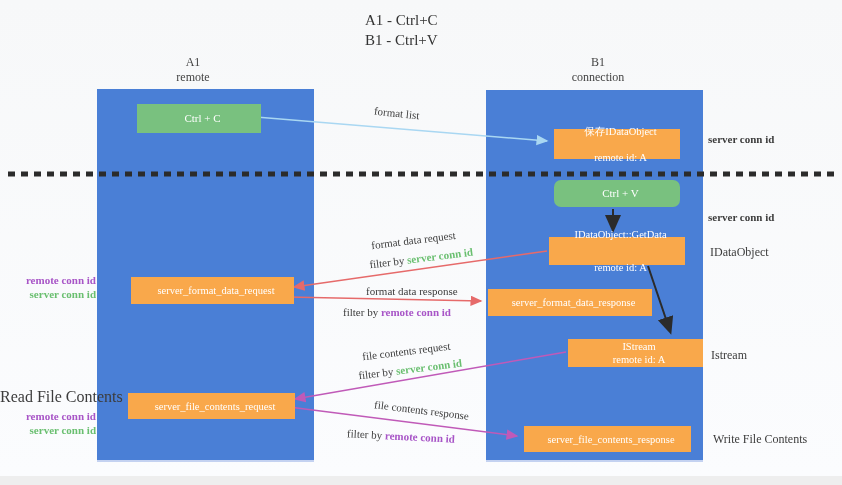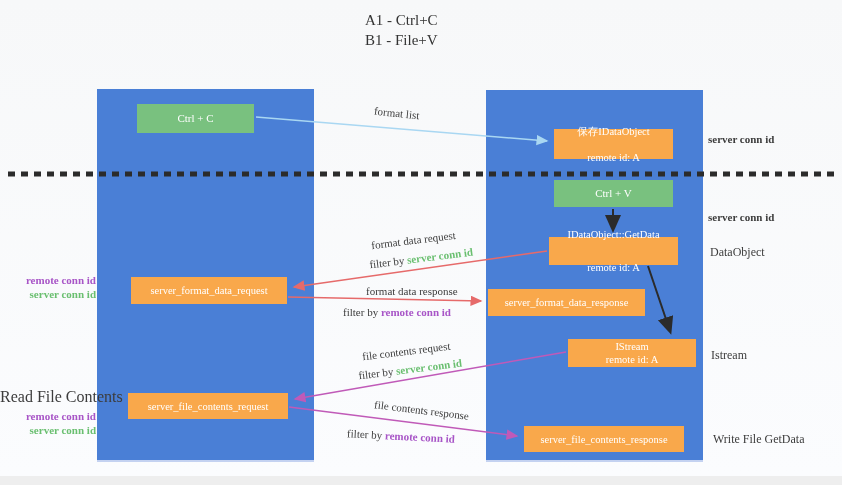--- a/index.html
+++ b/index.html
@@ -27,20 +27,21 @@
     background:#4a7fd6;
     box-shadow:0 2px 0 rgba(190,205,240,.9);
   }
   .lifeline.right{top:90px;height:370px;}
   svg.arrows{position:absolute;left:0;top:0;z-index:3;}
   .node{
     position:absolute;z-index:4;
     display:flex;flex-direction:column;justify-content:center;
     color:#fff;font-size:10.5px;line-height:13px;text-align:center;
     white-space:nowrap;
+    padding-left:7px;
   }
   .node.orange{background:#f9a84b;}
   .node.green{background:#79c17f;font-size:11px;}
   .arrow-label{
     position:absolute;z-index:5;
     font-size:11px;color:#3c3c3c;white-space:nowrap;
   }
   .tilt-up{transform:rotate(-7deg);}
   .tilt-down{transform:rotate(7deg);}
   .tilt-down-sm{transform:rotate(3deg);}
@@ -57,23 +58,31 @@
   }
   .left-group .black{font-size:16px;color:#3c3c3c;margin-bottom:5px;}
 </style>
 </head>
 <body>
 
 <div class="canvas">
 
   <div class="title">
     <div>A1 - Ctrl+C</div>
-    <div>B1 - File+V</div>
+    <div>B1 - Ctrl+V</div>
   </div>
 
+  <div class="col-header" style="left:123px;">
+    <div>A1</div>
+    <div>remote</div>
+  </div>
+  <div class="col-header" style="left:528px;">
+    <div>B1</div>
+    <div>connection</div>
+  </div>
 
   <div class="lifeline" style="left:97px;"></div>
   <div class="lifeline right" style="left:486px;"></div>
 
   <svg class="arrows" width="842" height="485" viewBox="0 0 842 485">
     <defs>
       <marker id="ah-blue" markerWidth="9" markerHeight="8" refX="7" refY="3.5" orient="auto">
         <path d="M0,0 L8,3.5 L0,7 z" fill="#a9d7f2"></path>
       </marker>
       <marker id="ah-black" markerWidth="10" markerHeight="9" refX="7" refY="4" orient="auto">
@@ -106,21 +115,21 @@
 
   <div class="node green" style="left:137px;top:104px;width:117px;height:29px;">
     <div>Ctrl + C</div>
   </div>
 
   <div class="node orange" style="left:554px;top:129px;width:119px;height:30px;gap:13px;">
     <div>保存IDataObject</div>
     <div>remote id: A</div>
   </div>
 
-  <div class="node green" style="left:554px;top:180px;width:119px;height:27px;">
+  <div class="node green" style="left:554px;top:180px;width:119px;height:27px;border-radius:7px;">
     <div>Ctrl + V</div>
   </div>
 
   <div class="node orange" style="left:549px;top:237px;width:129px;height:28px;gap:20px;">
     <div>IDataObject::GetData</div>
     <div>remote id: A</div>
   </div>
 
   <div class="node orange" style="left:131px;top:277px;width:156px;height:27px;">
     <div>server_format_data_request</div>
@@ -164,23 +173,23 @@
   </div>
 
   <div class="arrow-label tilt-down" style="left:374px;top:404px;">file contents response</div>
   <div class="arrow-label tilt-down-sm" style="left:347px;top:430px;">
     <span>filter by</span>
     <span class="purple-txt">remote conn id</span>
   </div>
 
   <div class="side-label small green-txt" style="left:708px;top:133px;">server conn id</div>
   <div class="side-label small green-txt" style="left:708px;top:211px;">server conn id</div>
-  <div class="side-label" style="left:710px;top:245px;">DataObject</div>
+  <div class="side-label" style="left:710px;top:245px;">IDataObject</div>
   <div class="side-label" style="left:711px;top:348px;">Istream</div>
-  <div class="side-label" style="left:713px;top:432px;">Write File GetData</div>
+  <div class="side-label" style="left:713px;top:432px;">Write File Contents</div>
 
   <div class="left-group" style="top:273px;">
     <div class="purple-txt">remote conn id</div>
     <div class="green-txt">server conn id</div>
   </div>
   <div class="left-group" style="top:390px;">
     <div class="black">Read File Contents</div>
     <div class="purple-txt">remote conn id</div>
     <div class="green-txt">server conn id</div>
   </div>

